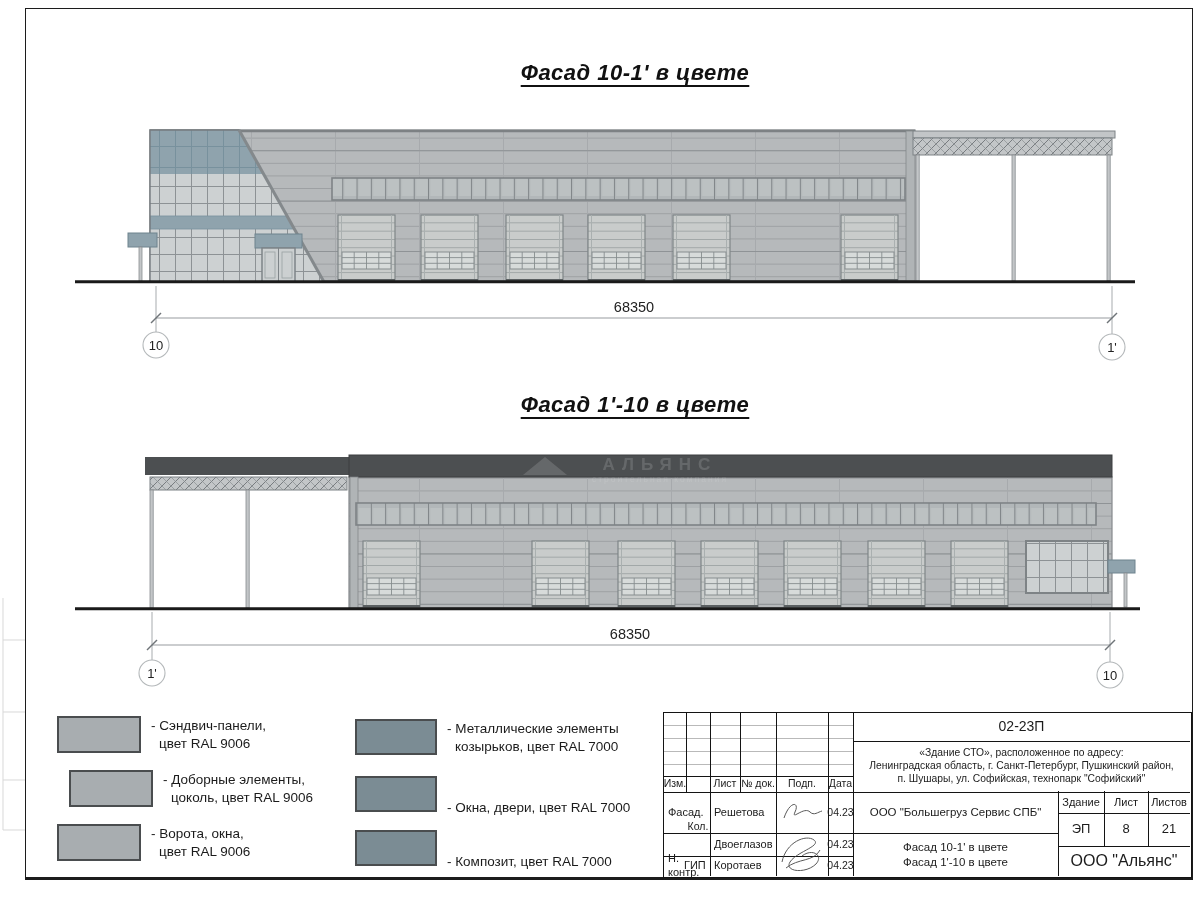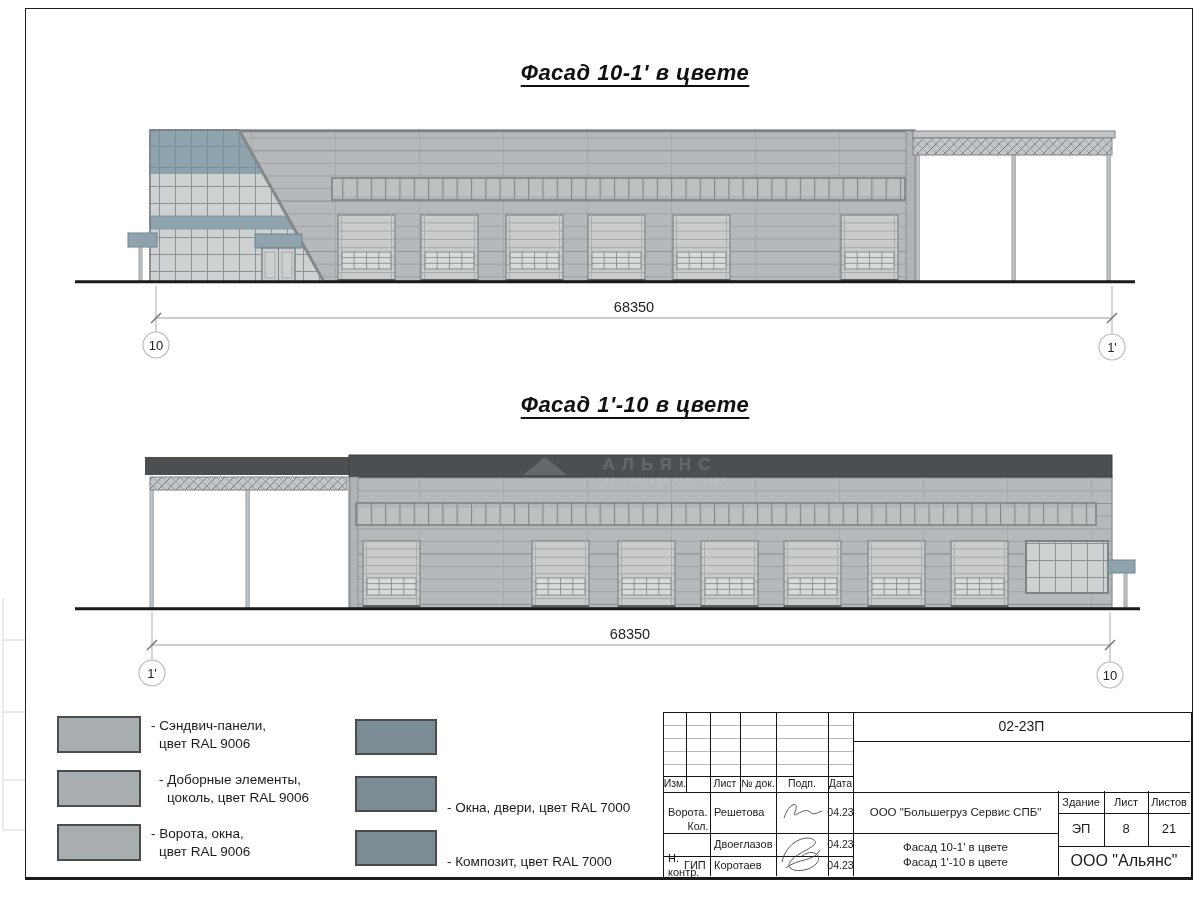--- a/index.html
+++ b/index.html
@@ -216,37 +216,41 @@
   </svg>
 
   <div>
     <div class="legend-item" style="left:57px;top:716px;">
       <div class="swatch" style="background-color: rgb(168, 173, 176);"></div>
       <div class="leg-label">
           <div>- Сэндвич-панели,</div>
         <div class="l2">цвет RAL 9006</div>
         </div>
     </div>
-    <div class="legend-item" style="left:57px;top:770px;gap:8px;">
+    <div class="legend-item" style="left:69px;top:770px;">
       <div class="swatch" style="background-color: rgb(168, 173, 176);"></div>
       <div class="leg-label">
           <div>- Доборные элементы,</div>
         <div class="l2">цоколь, цвет RAL 9006</div>
         </div>
     </div>
     <div class="legend-item" style="left:57px;top:824px;">
       <div class="swatch" style="background-color: rgb(168, 173, 176);"></div>
       <div class="leg-label">
           <div>- Ворота, окна,</div>
         <div class="l2">цвет RAL 9006</div>
         </div>
     </div>
 
     <div class="legend-item" style="left:355px;top:719px;">
       <div class="swatch" style="width: 78px; height: 32px; background-color: rgb(123, 140, 148);"></div>
+      <div class="leg-label">
+          <div>- Металлические элементы</div>
+        <div class="l2">козырьков, цвет RAL 7000</div>
+        </div>
     </div>
     <div class="legend-item leg-single" style="left:355px;top:772px;">
       <div class="swatch" style="width: 78px; height: 32px; background-color: rgb(123, 140, 148);"></div>
       <div class="leg-label">
           <div>- Окна, двери, цвет RAL 7000</div>
         </div>
     </div>
     <div class="legend-item leg-single" style="left:355px;top:826px;">
       <div class="swatch" style="width: 78px; height: 32px; background-color: rgb(123, 140, 148);"></div>
       <div class="leg-label">
@@ -281,39 +285,44 @@
     <div class="hl" style="left:394px;top:100px;width:132px;"></div>
     <div class="hl" style="left:394px;top:133px;width:132px;"></div>
 
     <div class="cell" style="left:0;top:63px;width:22px;height:16px;font-size:10.5px;">Изм.</div>
     <div class="cell" style="left:22px;top:63px;width:24px;height:16px;font-size:10.5px;margin-top:43px;">Кол.</div>
     <div class="cell" style="left:46px;top:63px;width:30px;height:16px;font-size:10.5px;">Лист</div>
     <div class="cell" style="left:76px;top:63px;width:36px;height:16px;font-size:10.5px;">№ док.</div>
     <div class="cell" style="left:112px;top:63px;width:52px;height:16px;font-size:10.5px;">Подп.</div>
     <div class="cell" style="left:164px;top:63px;width:25px;height:16px;font-size:10.5px;">Дата</div>
 
-    <div class="cell left-align" style="left:0;top:79px;width:46px;height:41px;font-size:11px;">Ворота.</div>
+    <div class="cell left-align" style="left:0;top:79px;width:46px;height:41px;font-size:11px;">Фасад.</div>
     <div class="cell left-align" style="left:46px;top:79px;width:66px;height:41px;font-size:11px;">Решетова</div>
     <div class="cell" style="left:164px;top:79px;width:25px;height:41px;font-size:10.5px;">04.23</div>
     <div class="cell left-align" style="left:0;top:112px;width:46px;height:23px;font-size:11px;margin-top:29px;">Н. контр.</div>
     <div class="cell left-align" style="left:46px;top:120px;width:66px;height:23px;font-size:11px;">Двоеглазов</div>
     <div class="cell" style="left:164px;top:120px;width:25px;height:23px;font-size:10.5px;">04.23</div>
     <div class="cell left-align" style="left:0;top:143px;width:46px;height:20px;font-size:11px;margin-left:16px;">ГИП</div>
     <div class="cell left-align" style="left:46px;top:143px;width:66px;height:20px;font-size:11px;">Коротаев</div>
     <div class="cell" style="left:164px;top:143px;width:25px;height:20px;font-size:10.5px;">04.23</div>
 
     <svg width="52" height="84" style="position:absolute;left:112px;top:79px;">
       <g fill="none" stroke="#3c3c3c" stroke-width="1" opacity="0.85">
         <path d="M8 26 C 14 8, 24 10, 19 20 C 15 29, 28 14, 34 20 C 38 24, 42 20, 46 19"></path>
         <path d="M6 70 C 10 50, 30 42, 38 48 C 46 54, 20 60, 14 70 C 8 80, 30 82, 40 72 C 48 63, 36 56, 26 64"></path>
         <path d="M10 76 C 22 66, 38 70, 44 58"></path>
       </g>
     </svg>
 
     <div class="cell" style="left:189px;top:0;width:337px;height:28px;font-size:14px;">02-23П</div>
+    <div class="cell" style="left:189px;top:28px;width:337px;height:51px;font-size:10.3px;flex-direction:column;">
+      <div>«Здание СТО», расположенное по адресу:</div>
+      <div>Ленинградская область, г. Санкт-Петербург, Пушкинский район,</div>
+      <div>п. Шушары, ул. Софийская, технопарк "Софийский"</div>
+    </div>
     <div class="cell" style="left:189px;top:79px;width:205px;height:41px;font-size:11.5px;">ООО "Большегруз Сервис СПБ"</div>
     <div class="cell" style="left:189px;top:120px;width:205px;height:43px;font-size:11.5px;flex-direction:column;">
       <div>Фасад 10-1' в цвете</div>
       <div>Фасад 1'-10 в цвете</div>
     </div>
     <div class="cell" style="left:394px;top:79px;width:46px;height:21px;font-size:11px;">Здание</div>
     <div class="cell" style="left:440px;top:79px;width:44px;height:21px;font-size:11px;">Лист</div>
     <div class="cell" style="left:484px;top:79px;width:42px;height:21px;font-size:11px;">Листов</div>
     <div class="cell" style="left:394px;top:100px;width:46px;height:33px;font-size:13px;">ЭП</div>
     <div class="cell" style="left:440px;top:100px;width:44px;height:33px;font-size:13px;">8</div>

